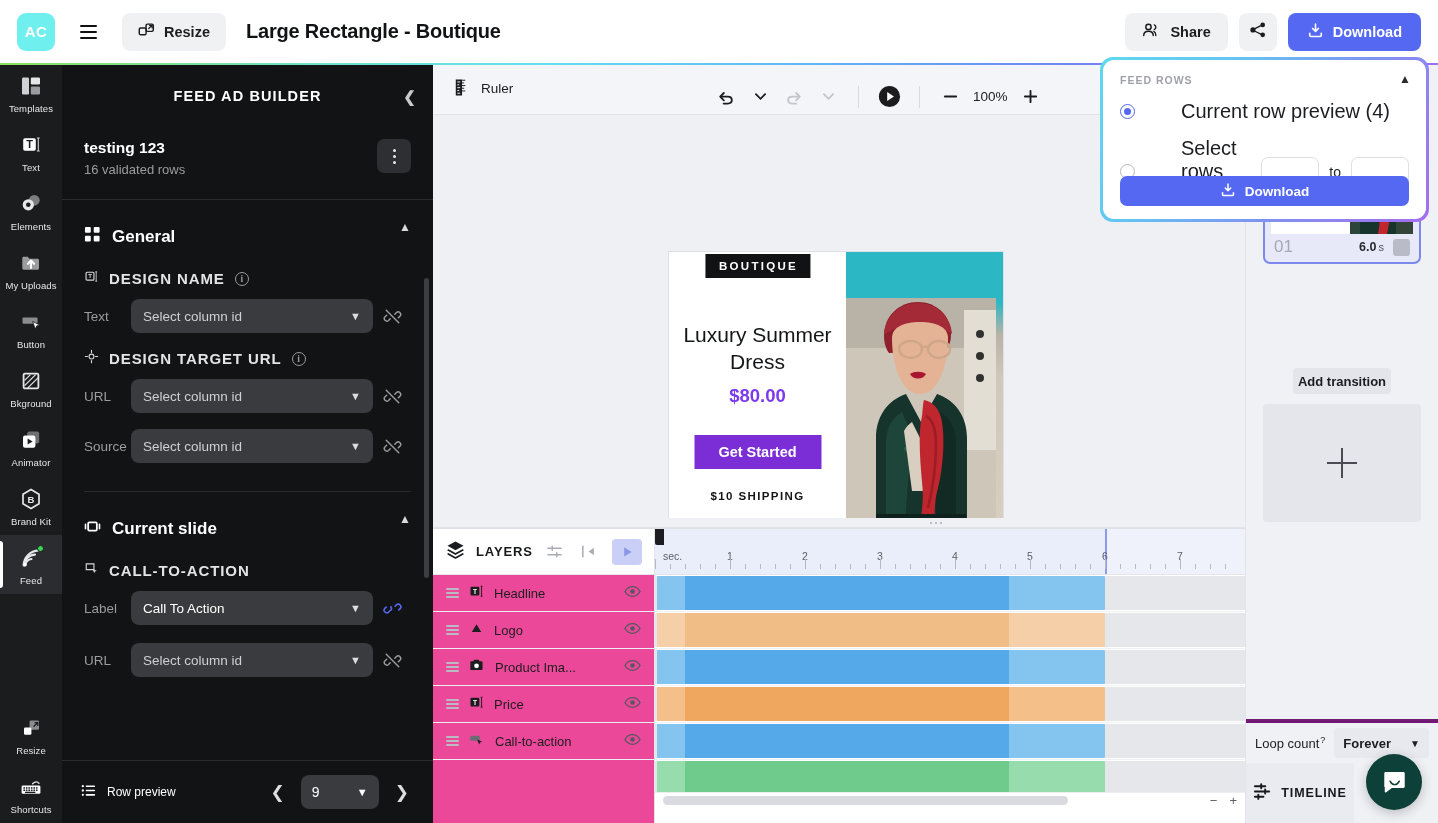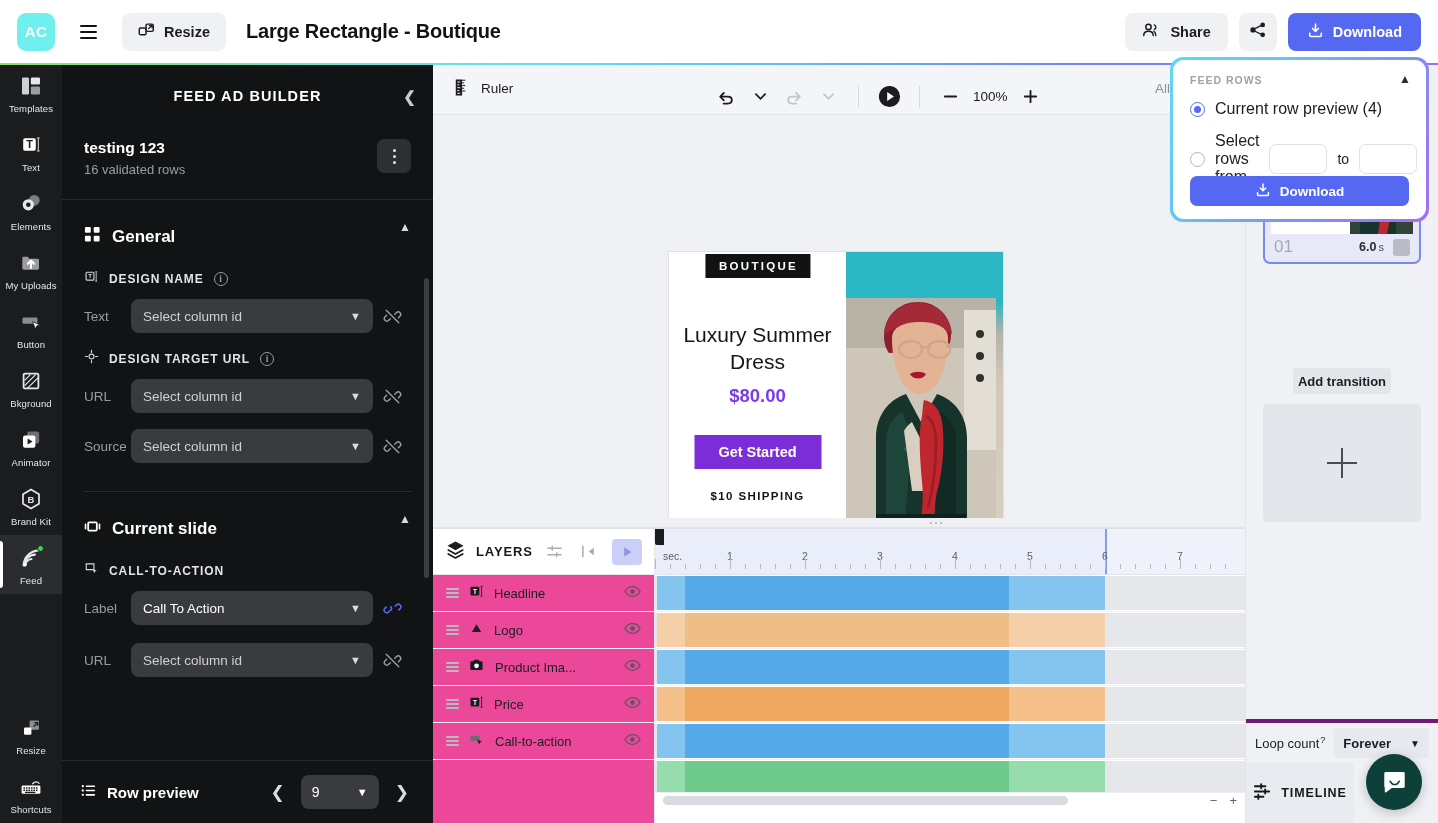--- a/index.html
+++ b/index.html
@@ -125,21 +125,21 @@
   .section-head h3 { font-size: 17px; font-weight: 700; color: #ffffff; }
   .section-chev {
     position: absolute; right: 22px; top: 50%; transform: translateY(-50%);
     color: #d9dadc; font-size: 12px;
   }
   .field-group { padding: 16px 22px 0; }
   .field-label-row {
     display: flex; align-items: center; gap: 10px; margin-bottom: 11px;
   }
   .field-label {
-    font-size: 12px; font-weight: 700; color: #e3e4e6; letter-spacing: .9px;
+    font-size: 15px; font-weight: 700; color: #e3e4e6; letter-spacing: .9px;
   }
   .info-i {
     width: 14px; height: 14px; border: 1.3px solid #9a9b9e; border-radius: 50%;
     color: #9a9b9e; font-size: 9.5px; font-weight: 700;
     display: flex; align-items: center; justify-content: center;
     font-family: "Liberation Serif", serif; cursor: pointer;
   }
   .field-row { display: flex; align-items: center; gap: 0; }
   .field-key {
     width: 47px; font-size: 13.5px; color: #9b9c9f; flex-shrink: 0;
@@ -162,21 +162,21 @@
   .builder-scroll-thumb {
     width: 5px; height: 300px; background: #3c3d40; border-radius: 3px;
   }
 
   
   .rowpreview {
     position: absolute; bottom: 0; left: 0; width: 371px; height: 63px;
     background: #121315; border-top: 1px solid #2a2b2d;
     display: flex; align-items: center; padding: 0 18px; gap: 10px;
   }
-  .rowpreview .lbl { font-size: 15px; font-weight: 700; color: #ffffff; }
+  .rowpreview .lbl { font-size: 12px; font-weight: 400; color: #ffffff; }
   .rp-arrow { margin-left: auto; color: #dcdddf; font-size: 17px; cursor: pointer; padding: 0 6px; }
   .rp-select {
     width: 78px; height: 34px; background: #3a3b3e; border-radius: 8px;
     display: flex; align-items: center; padding: 0 11px;
     font-size: 14px; color: #ffffff; cursor: pointer;
   }
   .rp-select .chev { margin-left: auto; font-size: 11px; }
 
   
   .canvas-wrap {
@@ -365,21 +365,21 @@
   .timeline-tab .ttl { font-size:12.5px; font-weight:700; letter-spacing:.9px; color:#17181a; }
   .chat-bubble {
     position:absolute; right: 16px; bottom: 13px; width: 56px; height: 56px;
     border-radius: 50%; background: #0d4039;
     display:flex; align-items:center; justify-content:center;
     box-shadow: 0 3px 12px rgba(0,0,0,.22); cursor:pointer; z-index: 40;
   }
 
   
   .popup {
-    position: absolute; top: 57px; right: 9px; width: 259px; height: 165px;
+    position: absolute; top: 57px; right: 9px; width: 329px; height: 165px;
     border-radius: 13px; padding: 3px;
     background: linear-gradient(125deg,#5fd8ef 0%,#64c6f2 30%,#7f93f1 62%,#a46ef0 100%);
     z-index: 50;
   }
   .popup-inner {
     width: 100%; height: 100%; background:#fff; border-radius: 11px;
     padding: 14px 17px 13px; position: relative;
   }
   .popup-title {
     font-size: 10.5px; font-weight:700; letter-spacing:1px; color:#a0a2ab;
@@ -388,21 +388,21 @@
   .radio-row { display:flex; align-items:center; gap:10px; margin-top: 14px; }
   .radio {
     width:15px; height:15px; border-radius:50%; border:1.6px solid #b4b6be;
     flex-shrink:0; position:relative; cursor:pointer; background:#fff;
   }
   .radio.on { border-color:#5468f2; }
   .radio.on::after {
     content:""; position:absolute; left:3px; top:3px; width:7px; height:7px;
     border-radius:50%; background:#5468f2;
   }
-  .radio-lbl { font-size: 16px; color:#1c1d20; }
+  .radio-lbl { font-size: 20px; color:#1c1d20;margin-left:36px; }
   .mini-input {
     width: 58px; height: 30px; border:1px solid #dfe0e6; border-radius:7px;
     background:#fff; cursor:text;
   }
   .to-lbl { font-size:14px; color:#1c1d20; }
   .popup-dl {
     position:absolute; left:17px; right:17px; bottom:13px; height: 30px;
     background:#5468f2; border-radius:7px; display:flex; align-items:center;
     justify-content:center; gap:9px; color:#fff; font-size:13.5px; font-weight:700;
     cursor:pointer;

